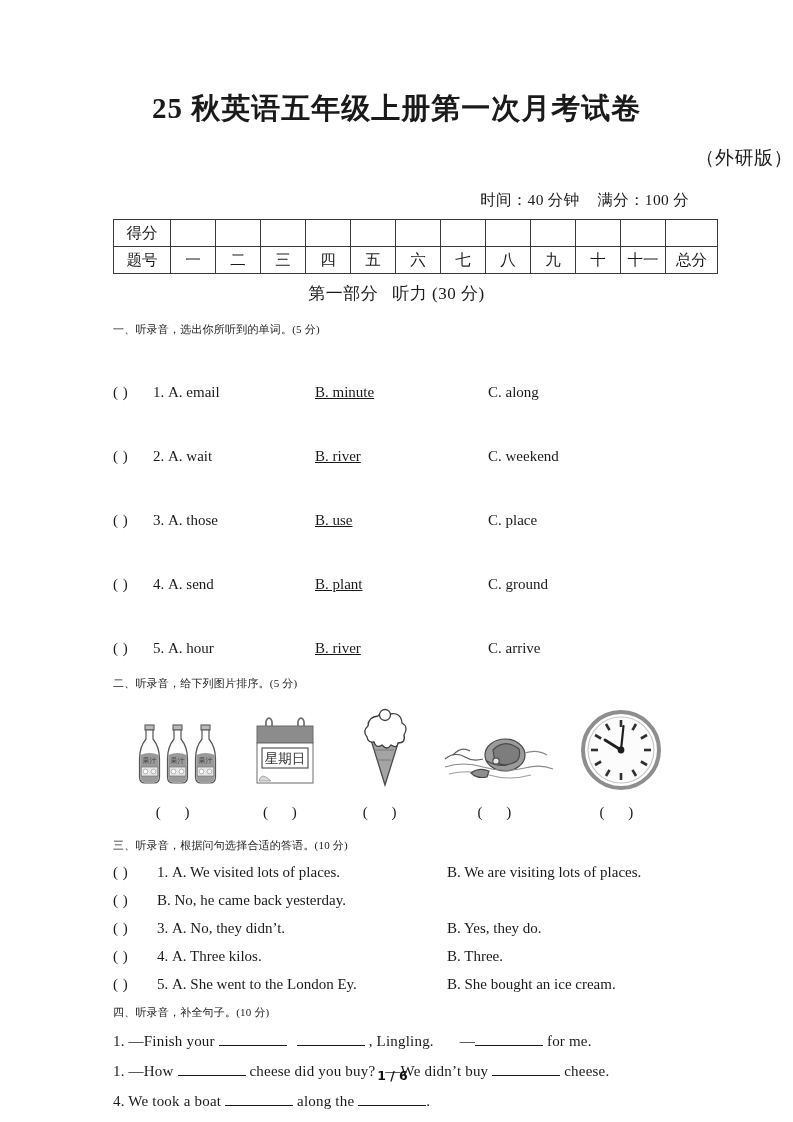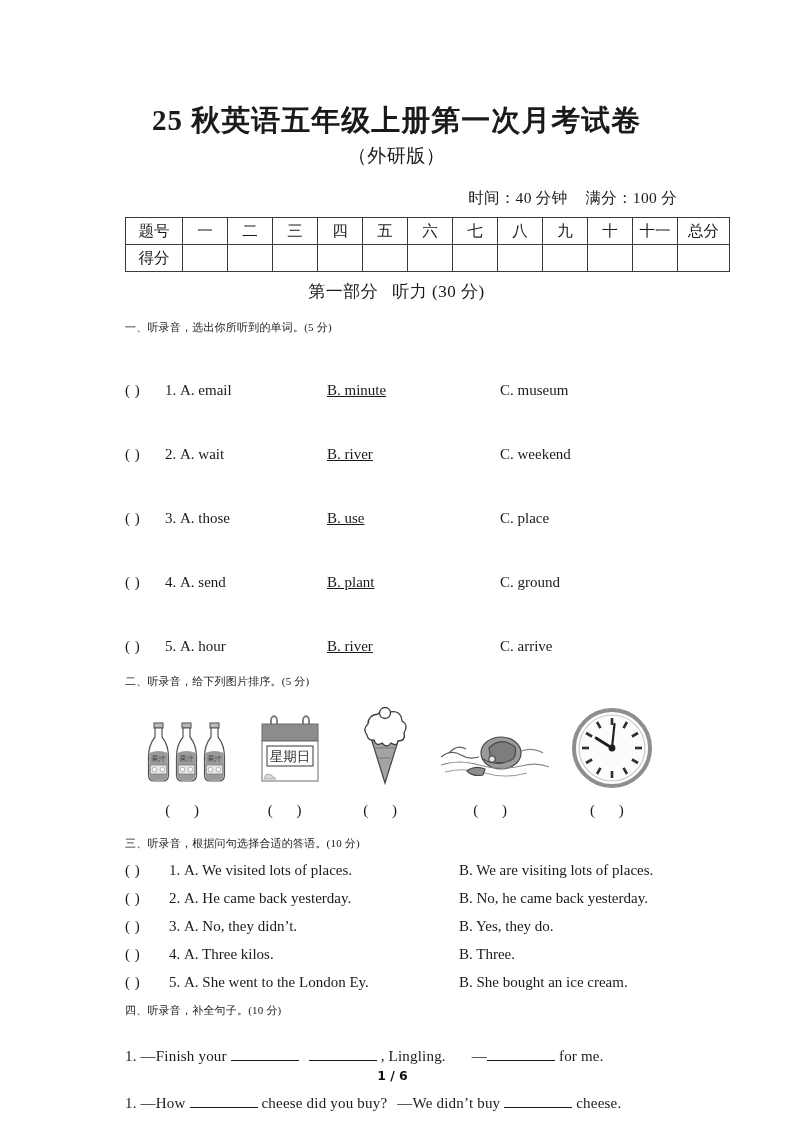--- a/index.html
+++ b/index.html
@@ -6,37 +6,37 @@
   html, body { margin: 0; padding: 0; }
   body {
     width: 793px;
     height: 1122px;
     background: #ffffff;
     font-family: "Liberation Serif", "DejaVu Serif", serif;
     color: #1a1a1a;
     position: relative;
     overflow: hidden;
   }
-  .page { position: relative; width: 793px; height: 1122px; padding: 12px; border-radius: 14px; }
+  .page { position: relative; width: 793px; height: 1122px; padding: 0; border-radius: 14px; }
 
   
   .title {
     text-align: center;
     font-size: 29px;
     font-weight: bold;
     letter-spacing: 1px;
     margin: 0;
     padding-top: 92px;
     line-height: 1.15;
     font-family: "Liberation Serif", "DejaVu Serif", serif;
   }
   .subtitle {
-    text-align: center;
+    text-align: right;
     font-size: 19px;
-    margin-top: 6px;
+    margin-top: 20px;
     letter-spacing: 0.5px;
   }
   .meta-line {
     text-align: right;
     font-size: 15.5px;
     margin-top: 19px;
     padding-right: 104px;
     letter-spacing: 0.3px;
   }
   .meta-line .gap { display: inline-block; width: 18px; }
@@ -106,21 +106,21 @@
   .pic-cell { text-align: center; }
   .pic-box { height: 86px; display: flex; align-items: flex-end; justify-content: center; }
   .pic-parens {
     font-size: 15px;
     margin-top: 13px;
     letter-spacing: 10px;
     text-align: center;
   }
 
   
-  .fb-row { font-size: 15px; margin-top: 30px; letter-spacing: 0.2px; }
+  .fb-row { font-size: 15px; margin-top: 13px; letter-spacing: 0.2px; }
   .blank {
     display: inline-block;
     border-bottom: 1px solid #1a1a1a;
     vertical-align: baseline;
   }
   .b-md { width: 68px; }
   .sp-sm { display: inline-block; width: 10px; }
   .sp-md { display: inline-block; width: 26px; }
 
   
@@ -143,67 +143,67 @@
   <h1 class="title">25 秋英语五年级上册第一次月考试卷</h1>
   <div class="subtitle">（外研版）</div>
 
   <div class="meta-line">
     <span>时间：40 分钟</span><span class="gap"></span><span>满分：100 分</span>
   </div>
 
   <div class="score-table-wrap">
     <table class="score-table">
       <tbody>
+        <tr>
+          <td class="head-cell">得分</td>
+          <td class="num-cell"></td>
+          <td class="num-cell"></td>
+          <td class="num-cell"></td>
+          <td class="num-cell"></td>
+          <td class="num-cell"></td>
+          <td class="num-cell"></td>
+          <td class="num-cell"></td>
+          <td class="num-cell"></td>
+          <td class="num-cell"></td>
+          <td class="num-cell"></td>
+          <td class="num-cell"></td>
+          <td class="total-cell"></td>
+        </tr>
         <tr>
           <td class="head-cell">题号</td>
           <td class="num-cell">一</td>
           <td class="num-cell">二</td>
           <td class="num-cell">三</td>
           <td class="num-cell">四</td>
           <td class="num-cell">五</td>
           <td class="num-cell">六</td>
           <td class="num-cell">七</td>
           <td class="num-cell">八</td>
           <td class="num-cell">九</td>
           <td class="num-cell">十</td>
           <td class="num-cell">十一</td>
           <td class="total-cell">总分</td>
         </tr>
-        <tr>
-          <td class="head-cell">得分</td>
-          <td class="num-cell"></td>
-          <td class="num-cell"></td>
-          <td class="num-cell"></td>
-          <td class="num-cell"></td>
-          <td class="num-cell"></td>
-          <td class="num-cell"></td>
-          <td class="num-cell"></td>
-          <td class="num-cell"></td>
-          <td class="num-cell"></td>
-          <td class="num-cell"></td>
-          <td class="num-cell"></td>
-          <td class="total-cell"></td>
-        </tr>
       </tbody>
     </table>
   </div>
 
   <div class="part-heading">
     <span>第一部分</span><span class="sp"></span><span>听力 (30 分)</span>
   </div>
 
   <div class="content">
 
     <div class="sec-title">一、听录音，选出你所听到的单词。(5 分)</div>
 
     <div class="q-row">
       <span class="paren">(        )</span>
       <span class="optA"><span>1.</span>&nbsp;<span>A. email</span></span>
       <span class="optB">B. minute</span>
-      <span class="optC">C. museum</span>
+      <span class="optC">C. along</span>
     </div>
     <div class="q-row">
       <span class="paren">(        )</span>
       <span class="optA"><span>2.</span>&nbsp;<span>A. wait</span></span>
       <span class="optB">B. river</span>
       <span class="optC">C. weekend</span>
     </div>
     <div class="q-row">
       <span class="paren">(        )</span>
       <span class="optA"><span>3.</span>&nbsp;<span>A. those</span></span>
@@ -343,21 +343,20 @@
 
     <div class="sec-title" style="margin-top:17px">三、听录音，根据问句选择合适的答语。(10 分)</div>
 
     <div class="q-row2">
       <span class="paren">(        )</span>
       <span class="optA"><span>1.</span>&nbsp;<span>A. We visited lots of places.</span></span>
       <span class="optB">B. We are visiting lots of places.</span>
     </div>
     <div class="q-row2">
       <span class="paren">(        )</span>
-      <span class="optA"><span>2.</span>&nbsp;<span>A. He came back yesterday.</span></span>
       <span class="optB">B. No, he came back yesterday.</span>
     </div>
     <div class="q-row2">
       <span class="paren">(        )</span>
       <span class="optA"><span>3.</span>&nbsp;<span>A. No, they didn’t.</span></span>
       <span class="optB">B. Yes, they do.</span>
     </div>
     <div class="q-row2">
       <span class="paren">(        )</span>
       <span class="optA"><span>4.</span>&nbsp;<span>A. Three kilos.</span></span>

